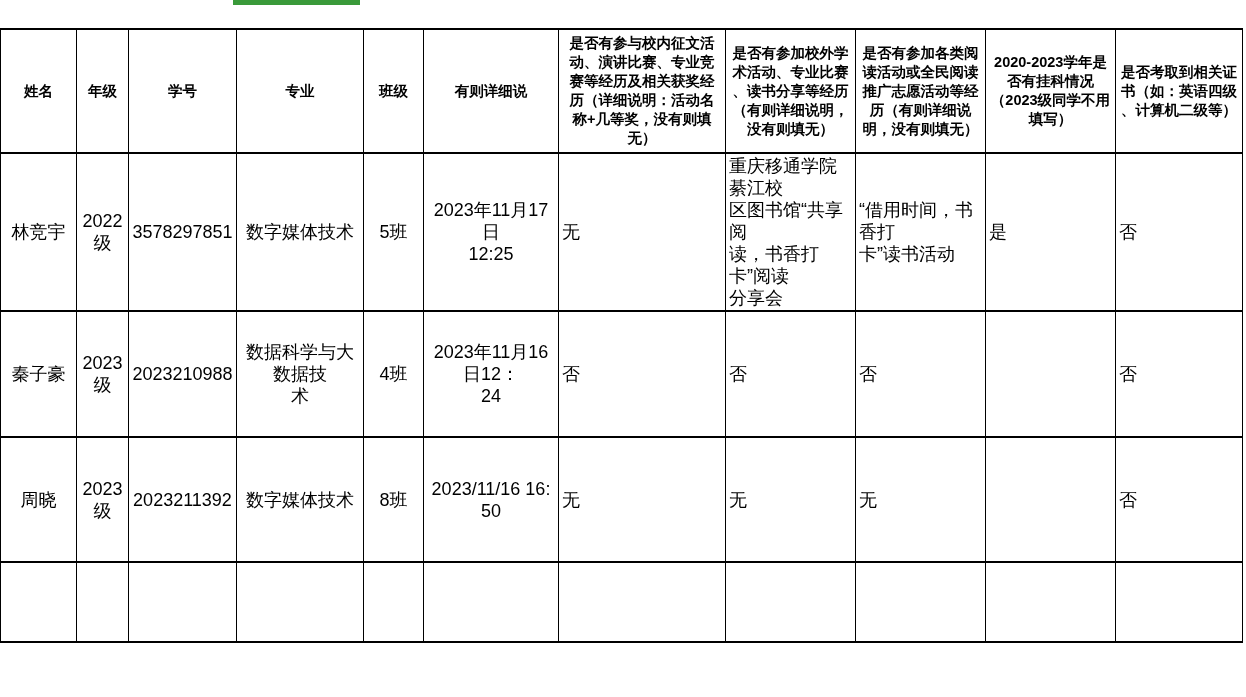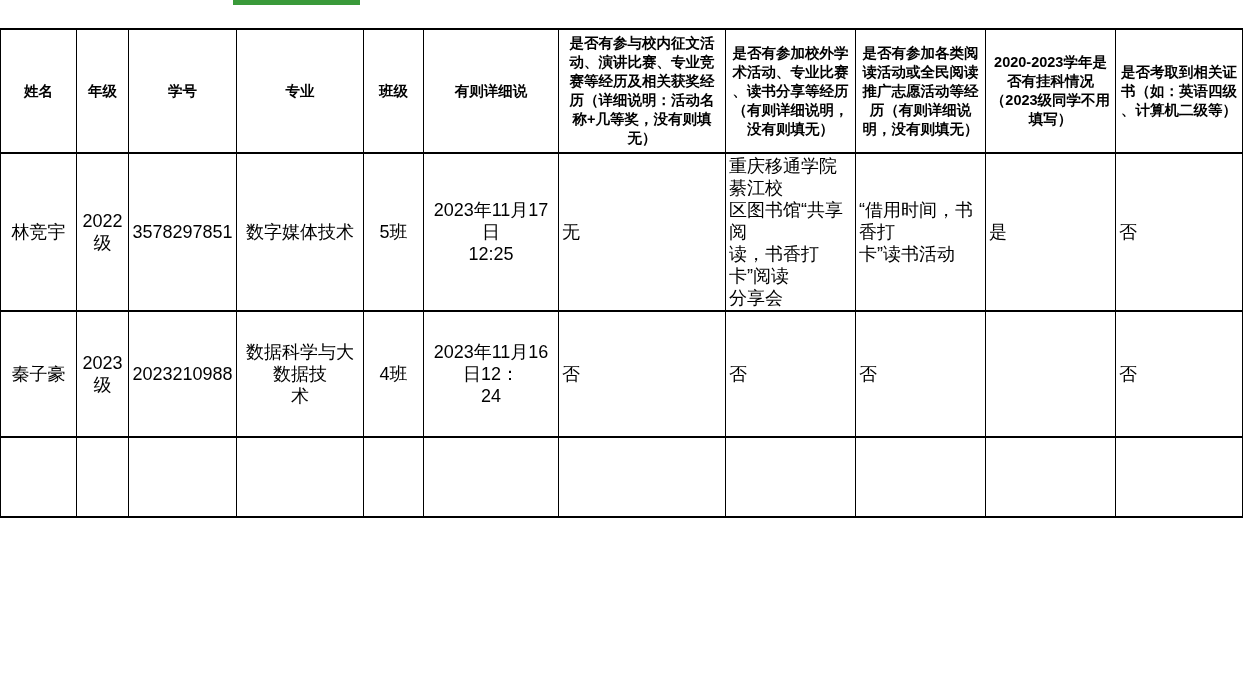--- a/index.html
+++ b/index.html
@@ -122,20 +122,33 @@
 术</td>
         <td class="c">4班</td>
         <td class="c">2023年11月16日12：
 24</td>
         <td class="l">否</td>
         <td class="l">否</td>
         <td class="l">否</td>
         <td class="l"></td>
         <td class="l">否</td>
       </tr>
+      <tr style="height:125px">
+        <td class="c">周晓</td>
+        <td class="c">2023级</td>
+        <td class="c">2023211392</td>
+        <td class="c">数字媒体技术</td>
+        <td class="c">8班</td>
+        <td class="c">2023/11/16 16:50</td>
+        <td class="l">无</td>
+        <td class="l">无</td>
+        <td class="l">无</td>
+        <td class="l"></td>
+        <td class="l">否</td>
+      </tr>
       <tr style="height:80px">
         <td class="c"></td>
         <td class="c"></td>
         <td class="c"></td>
         <td class="c"></td>
         <td class="c"></td>
         <td class="c"></td>
         <td class="l"></td>
         <td class="l"></td>
         <td class="l"></td>

